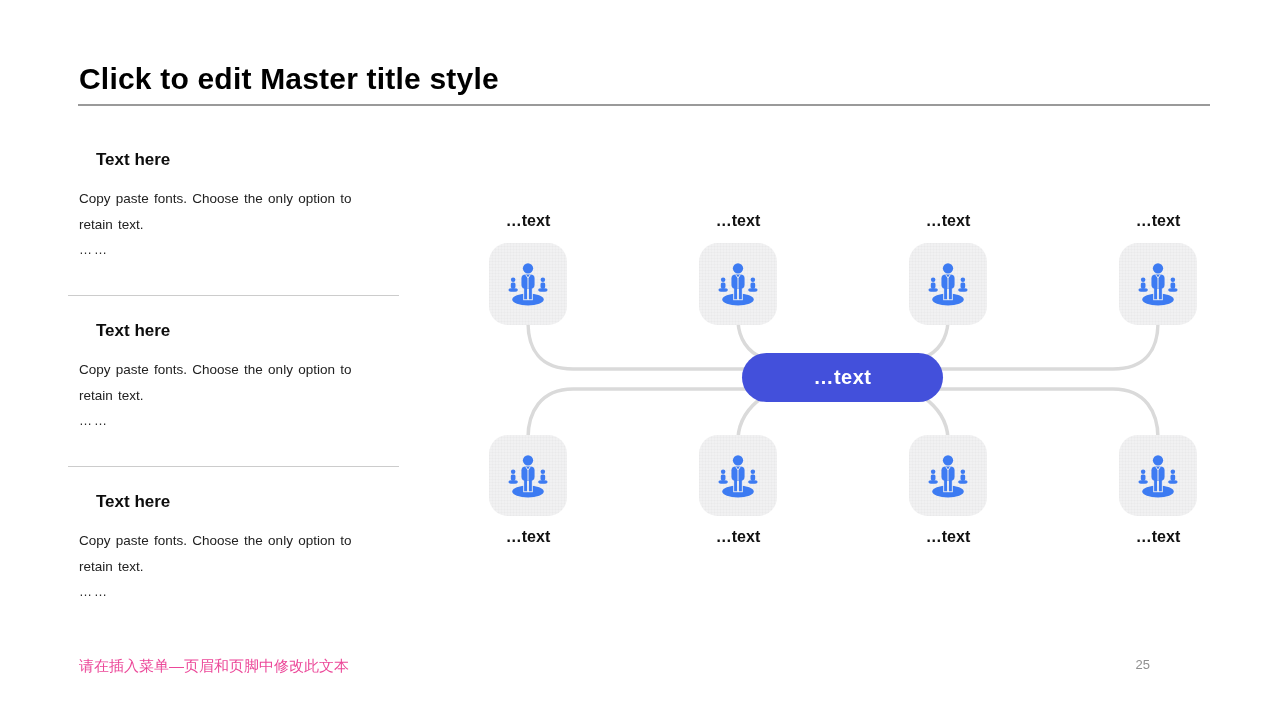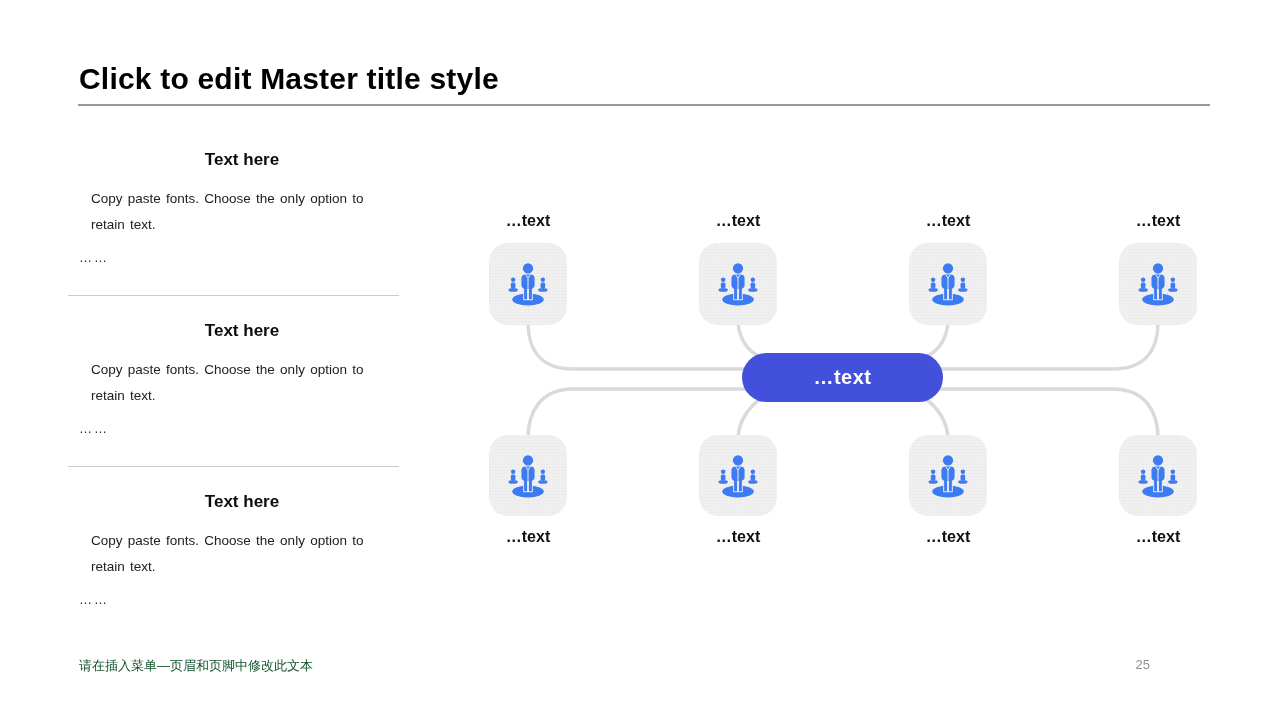--- a/index.html
+++ b/index.html
@@ -15,24 +15,24 @@
     font-size:30px;font-weight:700;color:#000;letter-spacing:0.2px;
   }
   .title-rule{
     position:absolute;left:78px;top:104px;width:1132px;height:2px;
     background:#9a9a9a;
   }
 
   
   .text-section{position:absolute;left:79px;width:322px;}
   .text-section h3{
-    margin:0 0 16px 4px;font-size:17px;font-weight:700;color:#0d0d0d;text-align:center;
+    margin:0 0 16px 17px;font-size:17px;font-weight:700;color:#0d0d0d;
   }
   .text-section p.body{
-    margin:12px;width:302px;font-size:13.5px;line-height:26px;color:#212121;
+    margin:0;width:302px;font-size:13.5px;line-height:26px;color:#212121;
     word-spacing:1.5px;
   }
   .text-section p.more{
     margin:4px 0 0 0;font-size:13px;color:#2b2b2b;letter-spacing:2px;
   }
   .section-divider{
     position:absolute;left:68px;width:331px;height:1px;background:#cccccc;
   }
   .divider-1{top:295px;}
   .divider-2{top:466px;}
@@ -54,21 +54,21 @@
   }
   .center-pill{
     position:absolute;left:742px;top:353px;width:201px;height:49px;
     border-radius:25px;background:#4350db;z-index:2;
     display:flex;align-items:center;justify-content:center;
     color:#ffffff;font-size:20px;font-weight:700;letter-spacing:0.5px;
   }
 
   
   .footer-note{
-    position:absolute;left:79px;top:657px;font-size:13px;color:#14532d;
+    position:absolute;left:79px;top:657px;font-size:15px;color:#ec4899;
   }
   .page-number{
     position:absolute;right:82px;top:657px;font-size:13px;color:#8f8f8f;
   }
 </style>
 </head>
 <body>
 
 <div class="canvas">
 

